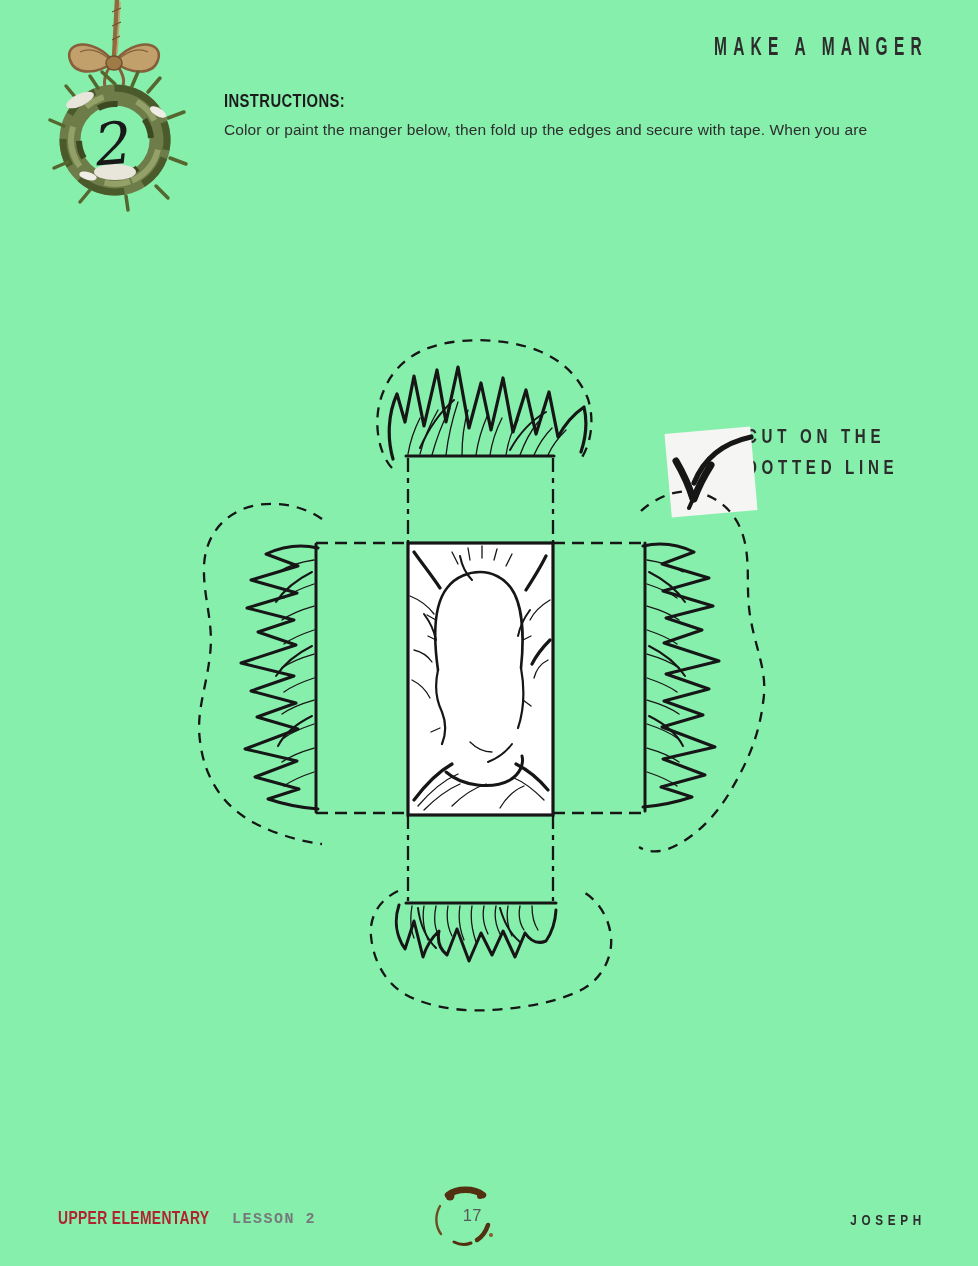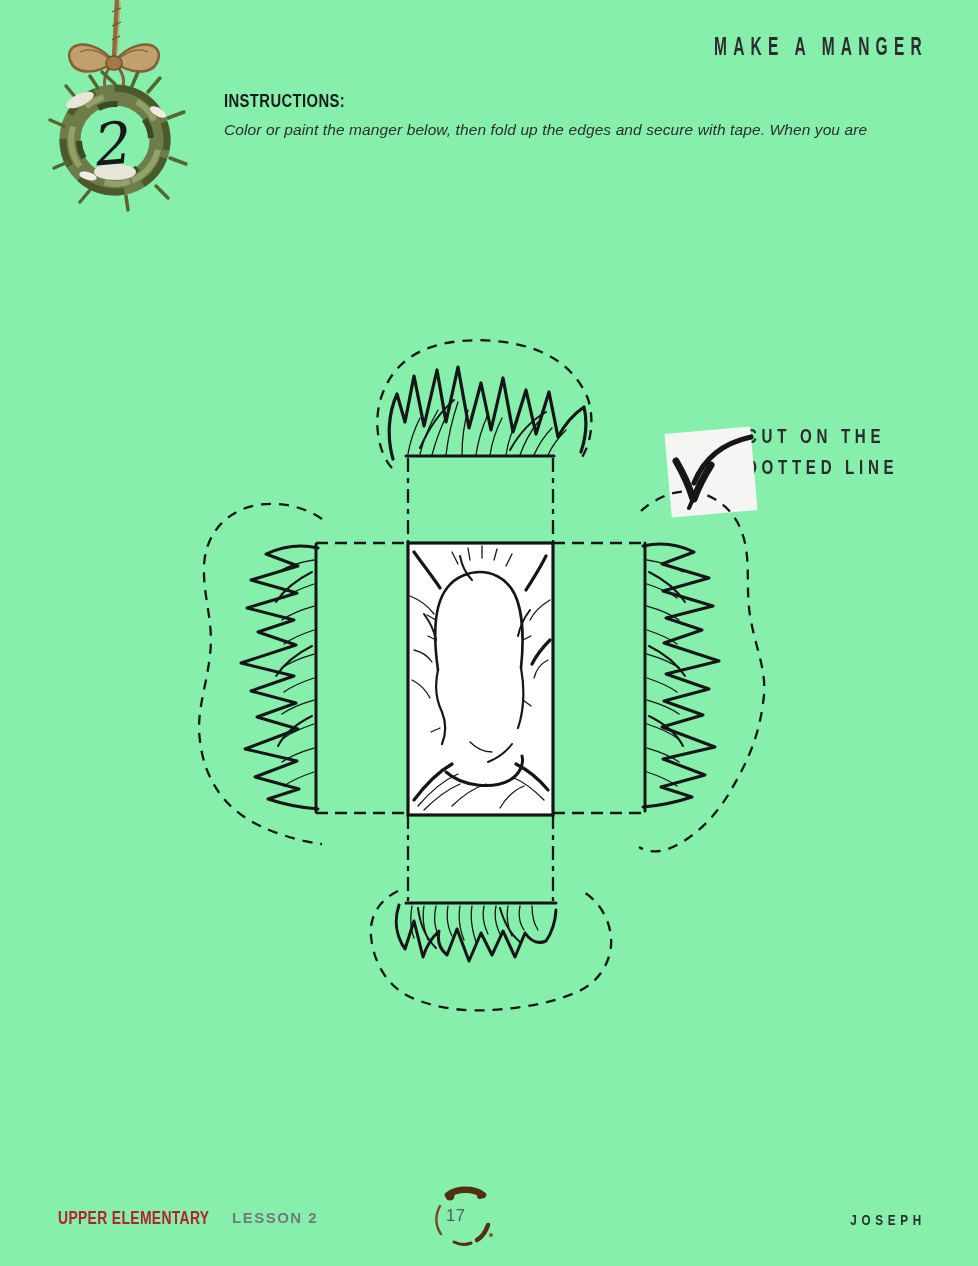--- a/index.html
+++ b/index.html
@@ -15,44 +15,44 @@
     transform:scaleX(.62); transform-origin:right top;
   }
   
   .wreath{position:absolute; left:28px; top:0; width:175px; height:220px;}
   
   .instructions{position:absolute; left:224px; top:90px; width:720px;}
   .instructions-heading{
     font-size:18.5px; font-weight:700; color:#1c1c1c; letter-spacing:.5px;
     transform:scaleX(.8); transform-origin:left top;
   }
-  .instructions-body{margin-top:6px; font-size:15.5px; line-height:23.5px; color:#2e2e2e; letter-spacing:.1px;font-style:italic;}
+  .instructions-body{margin-top:6px; font-size:15.5px; line-height:23.5px; color:#2e2e2e; letter-spacing:.1px;}
   
   .cut-note{
     position:absolute; left:746px; top:420px; line-height:31px;
     font-size:21px; font-weight:600; letter-spacing:6.5px; color:#2c2c2c;
     transform:scaleX(.72); transform-origin:left top; white-space:nowrap;
   }
   
   .manger{position:absolute; left:195px; top:335px; width:585px; height:680px;}
   
   .footer-left{position:absolute; left:58px; top:1207px; white-space:nowrap;}
   .footer-program{
     font-size:19px; font-weight:700; color:#B02330; letter-spacing:.5px;
     transform:scaleX(.73); transform-origin:left bottom; margin-right:-38px;
   }
-  .footer-lesson{font-size:15px; font-weight:700; color:#77787B; letter-spacing:1.5px; vertical-align:1px;}
+  .footer-lesson{font-size:15px; font-weight:700; color:#77787B; letter-spacing:1.5px; vertical-align:1px;font-family:Liberation Mono, monospace;}
   .footer-unit{
     position:absolute; right:52px; top:1211px;
     font-size:15px; font-weight:600; letter-spacing:6px; color:#2d2d2d;
     transform:scaleX(.78); transform-origin:right top;
   }
   .page-number-badge{position:absolute; left:428px; top:1182px; width:74px; height:74px;}
   .page-number{
-    position:absolute; left:446px; top:1206px; width:36px; text-align:left;
+    position:absolute; left:446px; top:1206px; width:36px; text-align:right;
     font-size:16.5px; color:#58595B; letter-spacing:.5px;
   }
 </style>
 </head>
 <body>
 
 <div class="page">
 
   <div class="page-title condensed">MAKE A MANGER</div>
 

